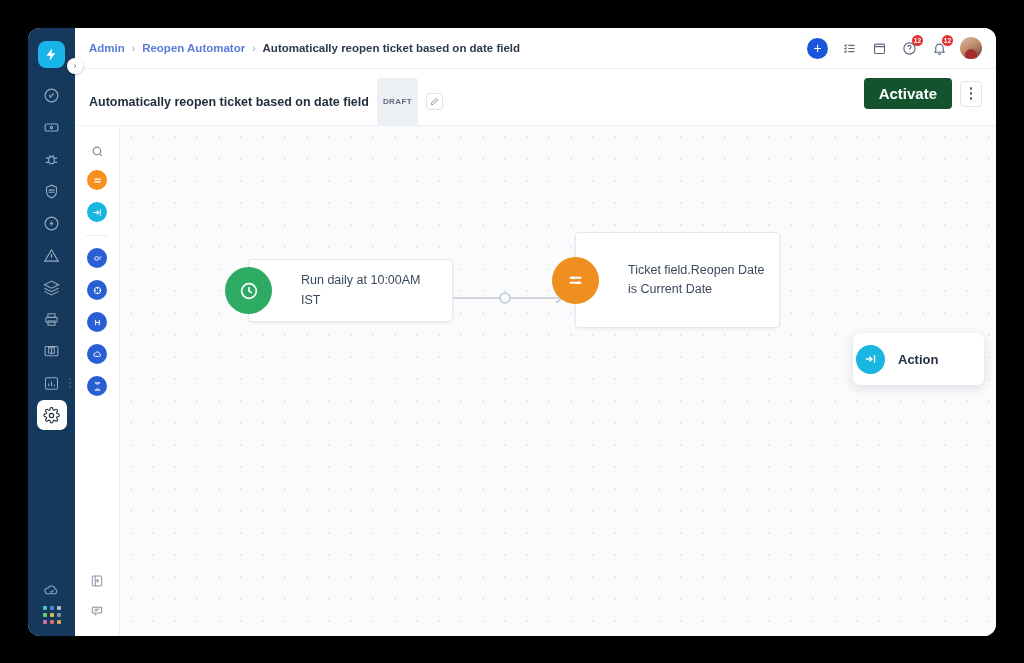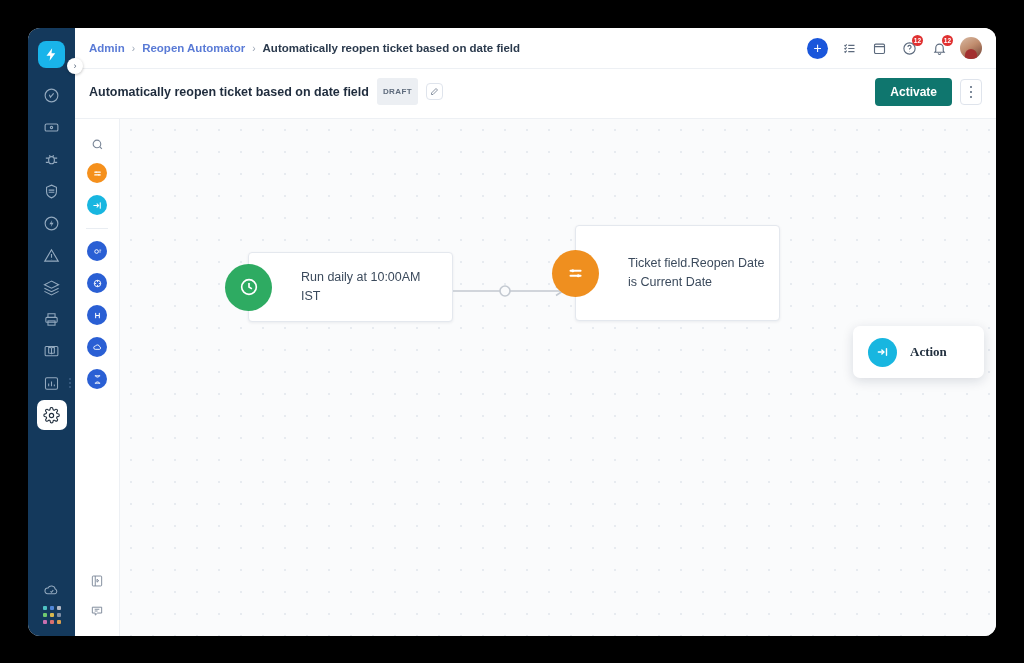--- a/index.html
+++ b/index.html
@@ -103,31 +103,31 @@
   
   .titlebar {
     flex: 0 0 50px; border-bottom: 1px solid #edf0f4;
     padding: 9px 14px 0 14px; display: flex; align-items: flex-start;
   }
   .title-left { display: flex; flex-direction: column; gap: 4px; }
   .title-row { display: flex; align-items: center; gap: 8px; }
   .page-title { font-size: 12.5px; font-weight: 700; color: #1f2c3d; }
   .draft-badge {
     background: #eceff3; color: #5e6b7c; font-size: 8px; font-weight: 700;
-    letter-spacing: .4px; padding: 9px 6px; border-radius: 3px;
+    letter-spacing: .4px; padding: 19px 6px; border-radius: 3px;
   }
   .edit-btn {
     width: 17px; height: 17px; border: 1px solid #dfe4ec; border-radius: 4px;
     display: flex; align-items: center; justify-content: center;
   }
   .edit-btn svg { width: 9px; height: 9px; }
   .add-desc { font-size: 9px; color: #4f74d8; font-weight: 700; }
   .title-right { margin-left: auto; display: flex; align-items: center; gap: 8px; }
   .activate-btn {
-    background: #0f766e; color: #fff; font-size: 12px; font-weight: 700;
+    background: #14532d; color: #fff; font-size: 15px; font-weight: 700;
     border: none; border-radius: 4px; padding: 7px 15px;
     font-family: "Liberation Sans", sans-serif; cursor: pointer;
   }
   .kebab-btn {
     width: 22px; height: 26px; border: 1px solid #dfe4ec; border-radius: 4px;
     display: flex; flex-direction: column; align-items: center;
     justify-content: center; gap: 2.5px;
   }
   .kebab-btn i { width: 2.5px; height: 2.5px; border-radius: 50%; background: #55657a; }
 
@@ -166,30 +166,30 @@
   }
   .node-icon {
     position: absolute; left: -24px; width: 47px; height: 47px;
     border-radius: 50%; display: flex; align-items: center; justify-content: center;
   }
   .node-icon svg { width: 22px; height: 22px; }
   .node-text {
     padding-left: 52px; padding-right: 14px;
     font-size: 12.5px; color: #3b4a5c; line-height: 1.55;
   }
-  #node-trigger { left: 128px; top: 133px; width: 205px; height: 70px; }
+  #node-trigger { left: 128px; top: 133px; width: 205px; height: 63px; }
   #node-condition { left: 455px; top: 106px; width: 205px; height: 96px; }
 
   .connector { position: absolute; left: 333px; top: 160px; width: 122px; height: 24px; }
 
   .action-card {
     position: absolute; left: 733px; top: 207px; width: 131px; height: 52px;
     background: #fff; border-radius: 7px;
     box-shadow: 0 3px 12px rgba(16,30,54,.14);
-    display: flex; align-items: center; padding-left: 15px; gap: 13px; font-family: Liberation Serif, serif;
+    display: flex; align-items: center; padding-left: 3px; gap: 13px;
   }
   .action-icon {
     width: 29px; height: 29px; border-radius: 50%; background: #18b6e0;
     display: flex; align-items: center; justify-content: center;
   }
   .action-icon svg { width: 14px; height: 14px; }
   .action-label { font-size: 13px; font-weight: 700; color: #22303f; }
 </style>
 </head>
 <body>

